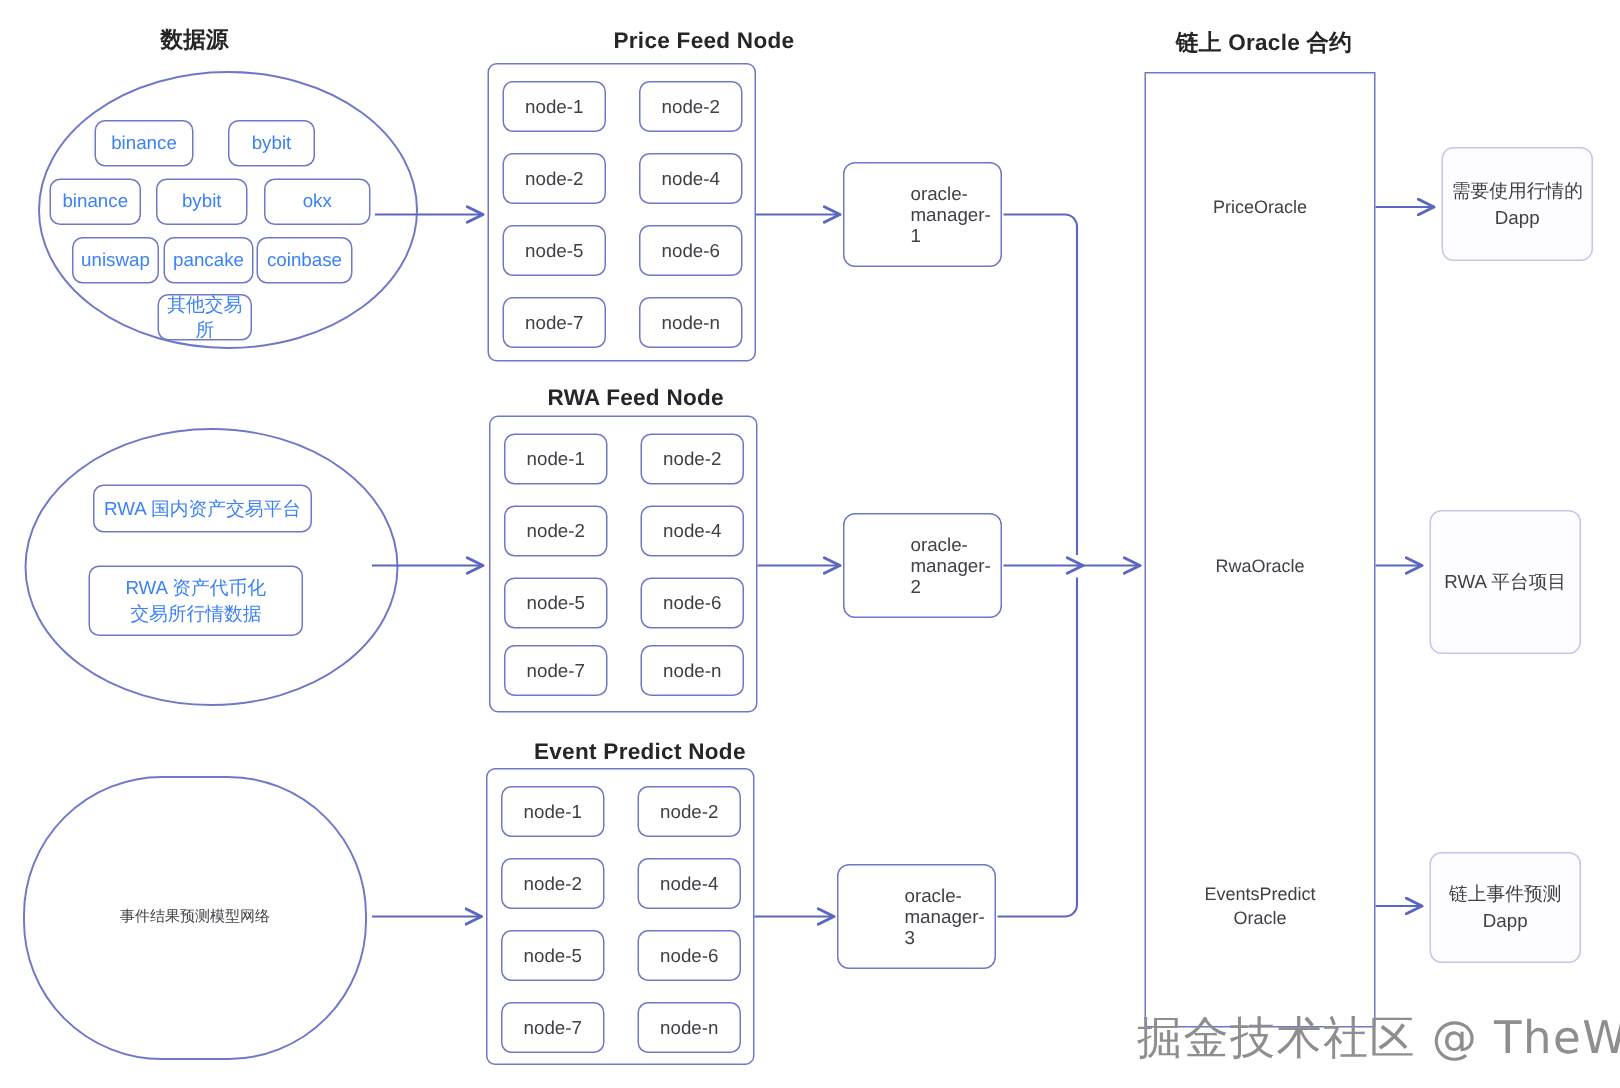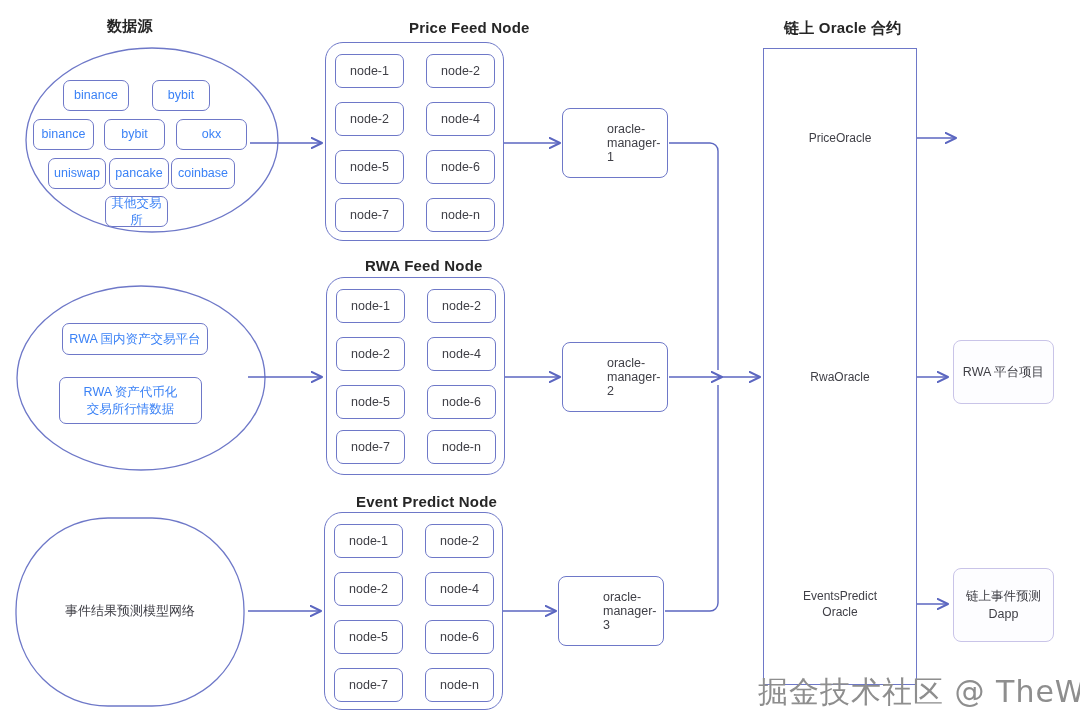--- a/index.html
+++ b/index.html
@@ -49,21 +49,21 @@
   }
 
   
   .chip { font-size: 12.5px; }
 
   
   .feed-panel {
     position: absolute;
     box-sizing: border-box;
     border: 1.3px solid #6e78c8;
-    border-radius: 18px;
+    border-radius: 6px;
     background: #fff;
   }
   .node-cell {
     position: absolute;
     box-sizing: border-box;
     border: 1.2px solid #6e78c8;
     border-radius: 7px;
     background: #fff;
     display: flex; align-items: center; justify-content: center;
     font-size: 12.5px;
@@ -114,21 +114,21 @@
     color: #3f3f46;
     line-height: 1.35;
     pointer-events: none;
   }
 
   
   .src-label {
     position: absolute;
     display: flex; align-items: center; justify-content: center;
     text-align: center;
-    font-size: 13px;
+    font-size: 10px;
     color: #3f3f46;
   }
 
   
   .watermark {
     position: absolute;
     font-size: 30px;
     color: #8e8e8e;
     letter-spacing: 1px;
     white-space: nowrap;
@@ -242,20 +242,24 @@
 
   <div class="chain-panel" style="left:763px; top:48px; width:154px; height:637px;"></div>
 
   <div class="cloud-label" style="left:790px; top:128px; width:100px; height:20px;">PriceOracle</div>
   <div class="cloud-label" style="left:790px; top:367px; width:100px; height:20px;">RwaOracle</div>
   <div class="cloud-label" style="left:788px; top:586px; width:104px; height:36px; flex-direction:column;">
     <span>EventsPredict</span>
     <span>Oracle</span>
   </div>
 
-
-  <div class="dapp" style="left:953px; top:340px; width:101px; height:64px;">RWA 平台项目</div>
+  <div class="dapp" style="left:961px; top:98px; width:101px; height:76px; flex-direction:column;">
+    <span>需要使用行情的</span>
+    <span>Dapp</span>
+  </div>
+
+  <div class="dapp" style="left:953px; top:340px; width:101px; height:96px;">RWA 平台项目</div>
 
   <div class="dapp" style="left:953px; top:568px; width:101px; height:74px;">链上事件预测 Dapp</div>
 
   <div class="watermark" style="left:758px; top:672px;">掘金技术社区 @ TheWeb3</div>
 
 </div>
 
 </body></html>

